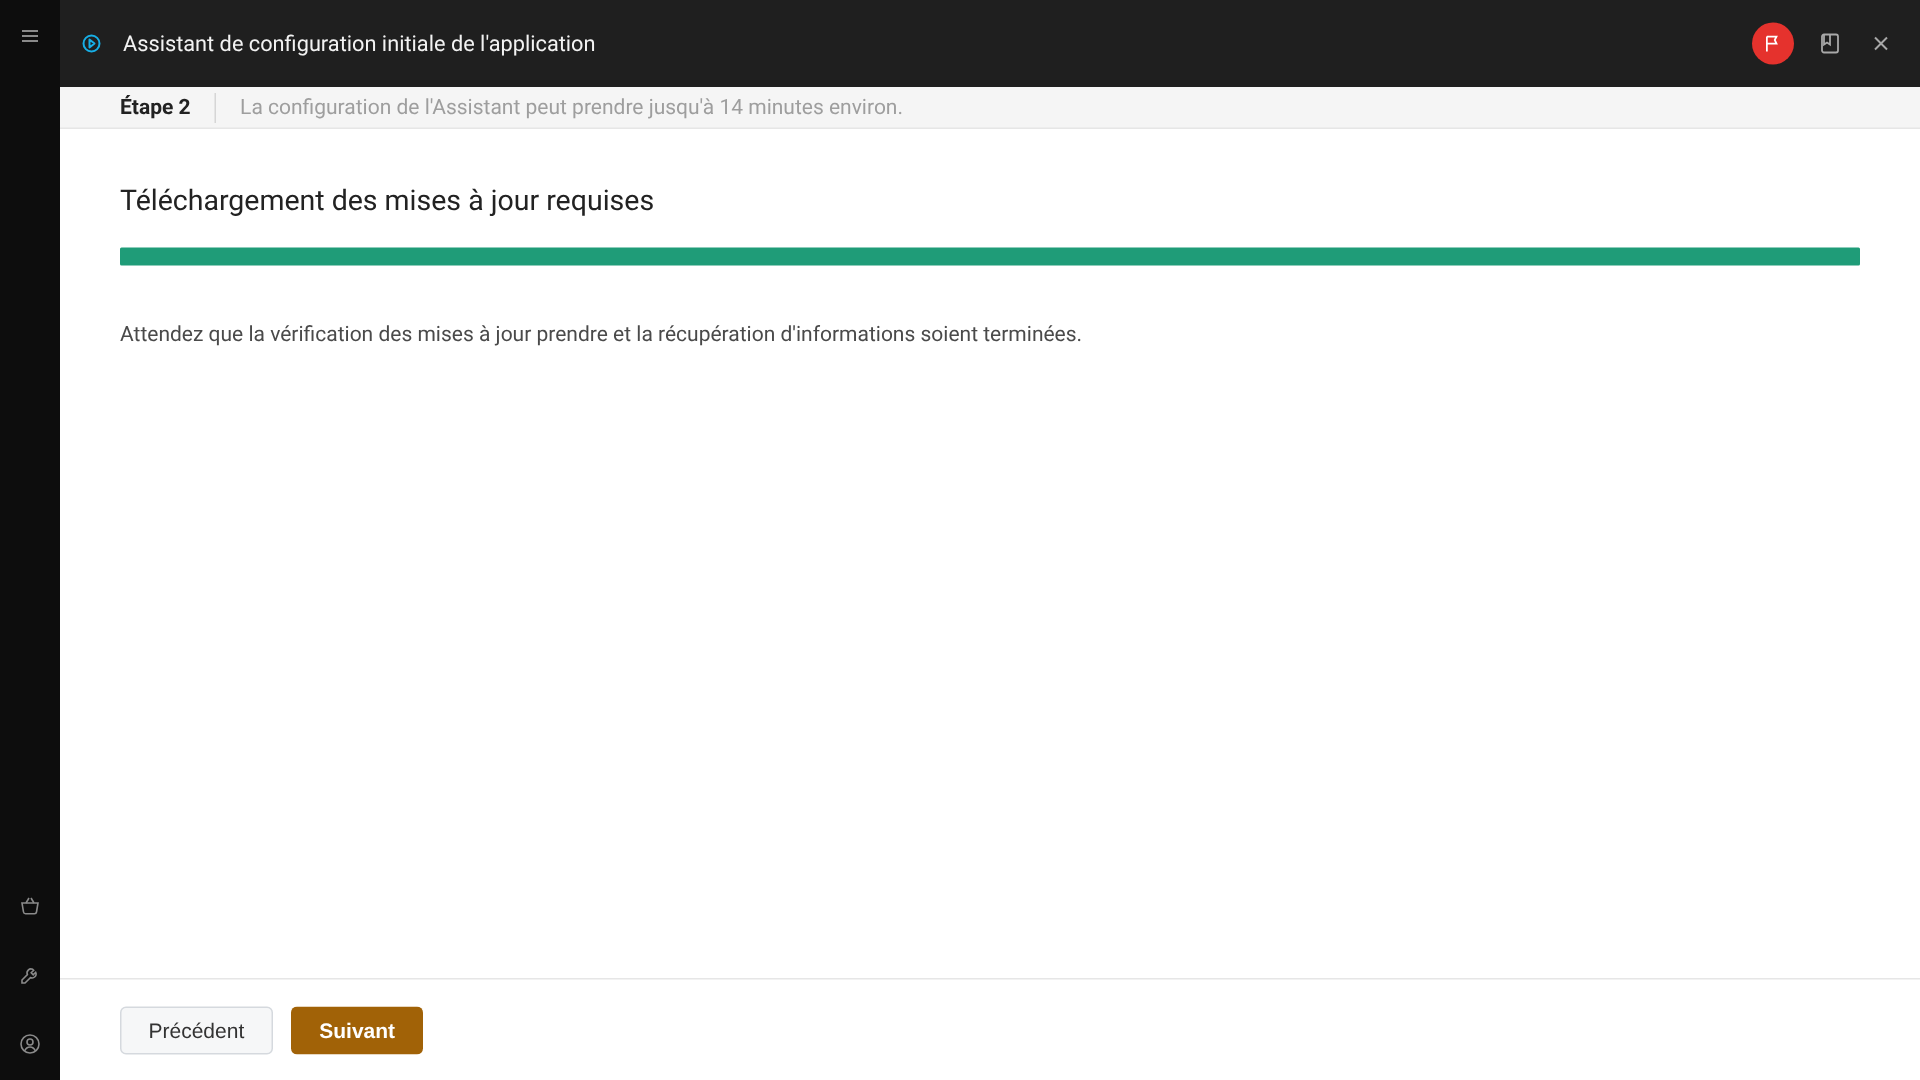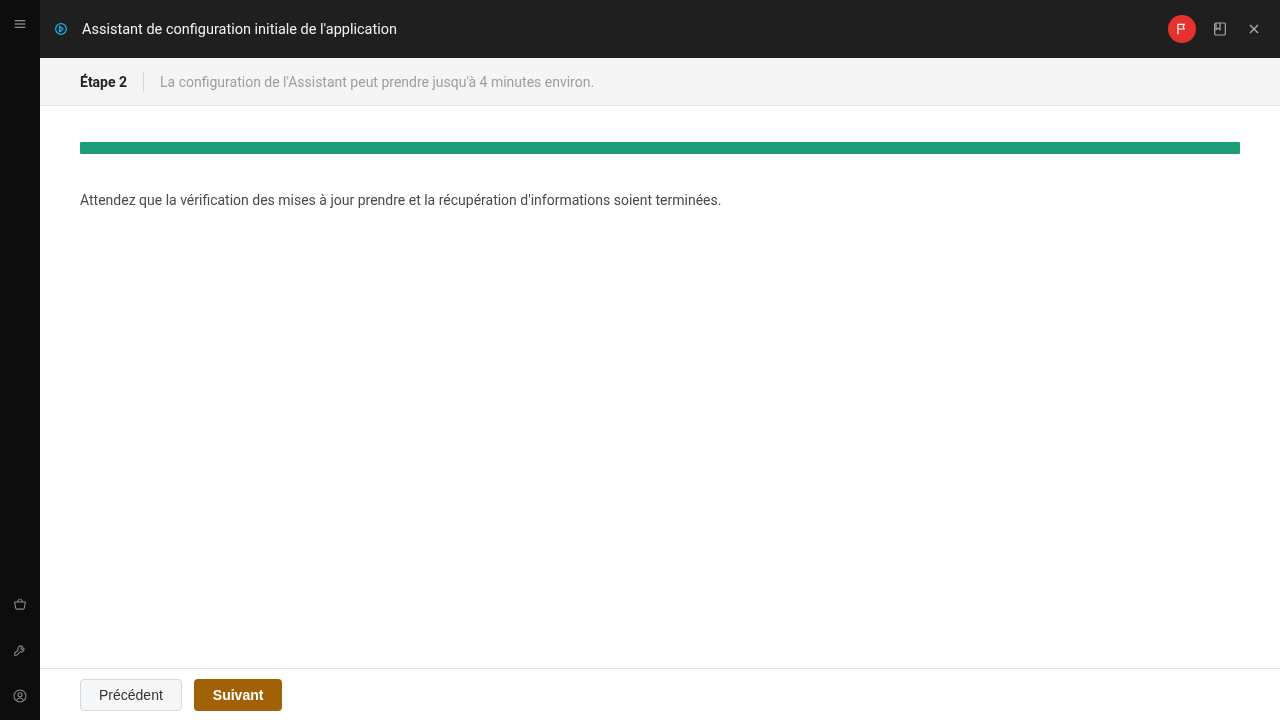--- a/index.html
+++ b/index.html
@@ -134,21 +134,21 @@
     .hdr-icon svg {
       width: 16px;
       height: 16px;
       stroke: currentColor;
       fill: none;
     }
     .hdr-icon.close svg { stroke-width: 2; }
 
     
     .step-bar {
-      height: 48px;
+      height: 28px;
       background: #f5f5f5;
       border-bottom: 1px solid #e6e6e6;
       display: flex;
       align-items: center;
       padding: 0 40px;
       gap: 16px;
     }
     .step-label {
       font-size: 14px;
       font-weight: 700;
@@ -184,21 +184,21 @@
       border-radius: 1px;
     }
     .body-text {
       margin-top: 38px;
       font-size: 14px;
       color: #4a4a4a;
     }
 
     
     .footer {
-      height: 52px;
+      height: 68px;
       border-top: 1px solid #e6e6e6;
       background: #ffffff;
       display: flex;
       align-items: center;
       gap: 12px;
       padding: 0 40px;
     }
     .btn {
       height: 32px;
       padding: 0 18px;
@@ -291,24 +291,25 @@
               <line x1="6" y1="6" x2="18" y2="18"></line>
               <line x1="18" y1="6" x2="6" y2="18"></line>
             </svg>
         </div>
       </div>
     </div>
 
     <div class="step-bar">
       <span class="step-label">Étape 2</span>
       <div class="step-divider"></div>
-      <span class="step-desc">La configuration de l'Assistant peut prendre jusqu'à 4 minutes environ.</span>
+      <span class="step-desc">La configuration de l'Assistant peut prendre jusqu'à 14 minutes environ.</span>
     </div>
 
     <div class="content">
+      <h2 class="section-title">Téléchargement des mises à jour requises</h2>
       <div class="progress-track"></div>
       <p class="body-text">Attendez que la vérification des mises à jour prendre et la récupération d'informations soient terminées.</p>
     </div>
 
     <div class="footer">
       <button class="btn btn-secondary">Précédent</button>
       <button class="btn btn-primary">Suivant</button>
     </div>
 
   </div>

